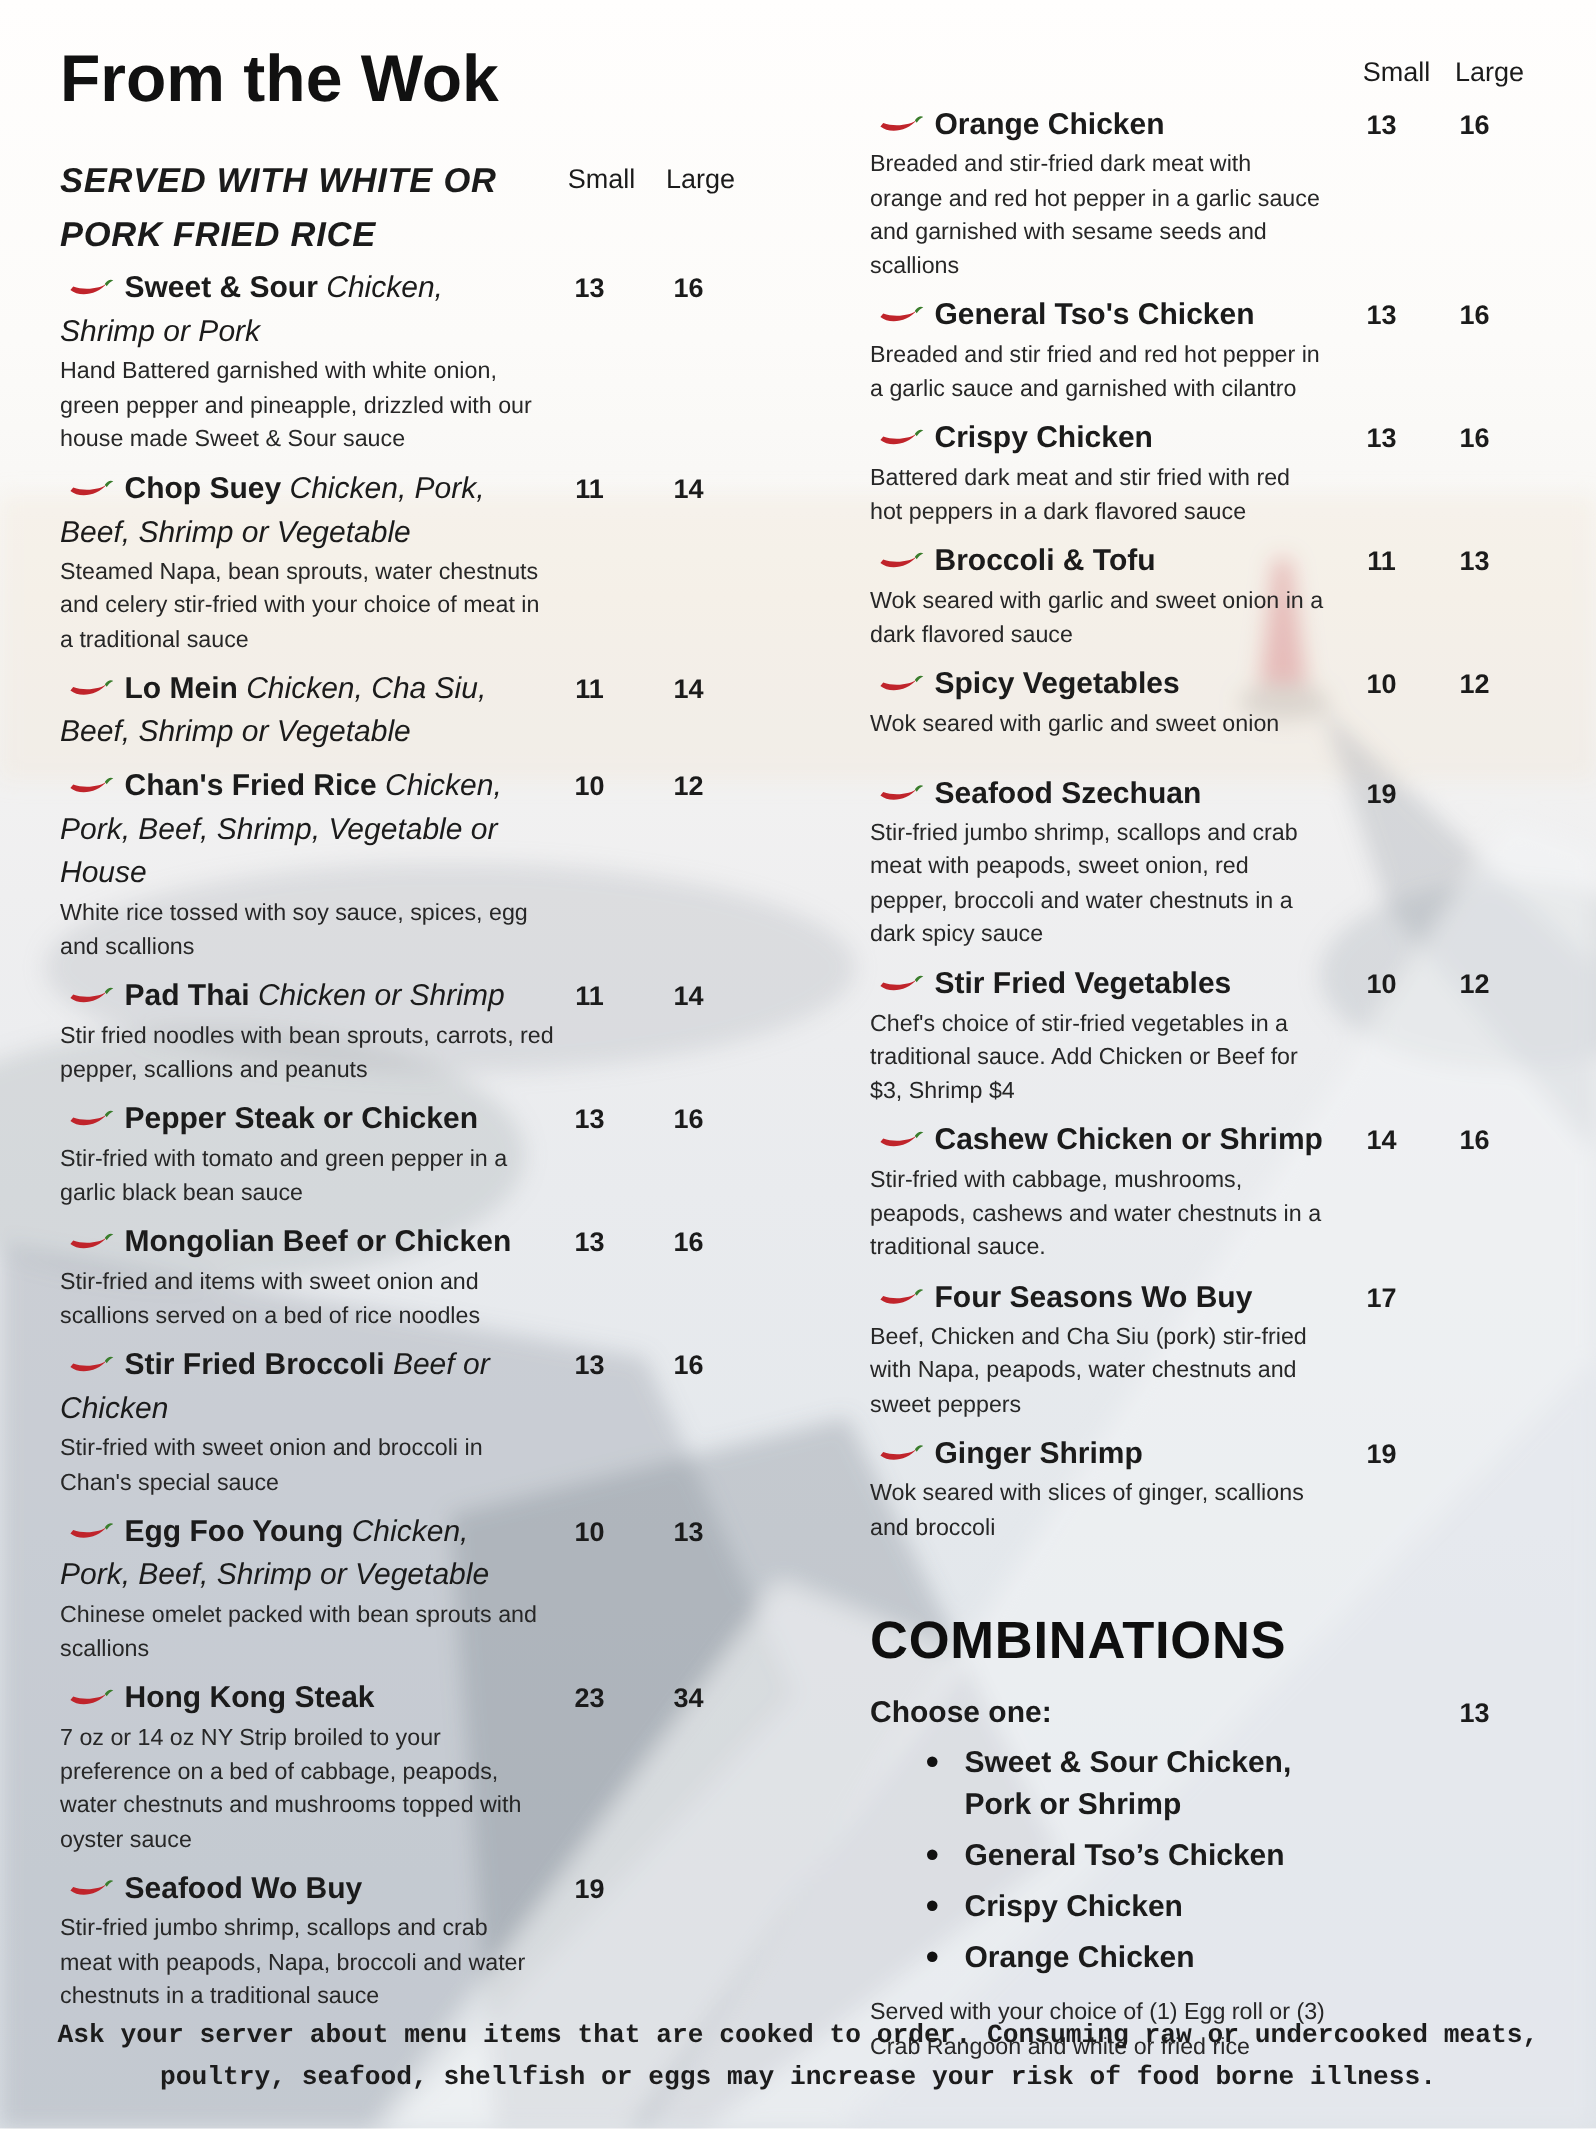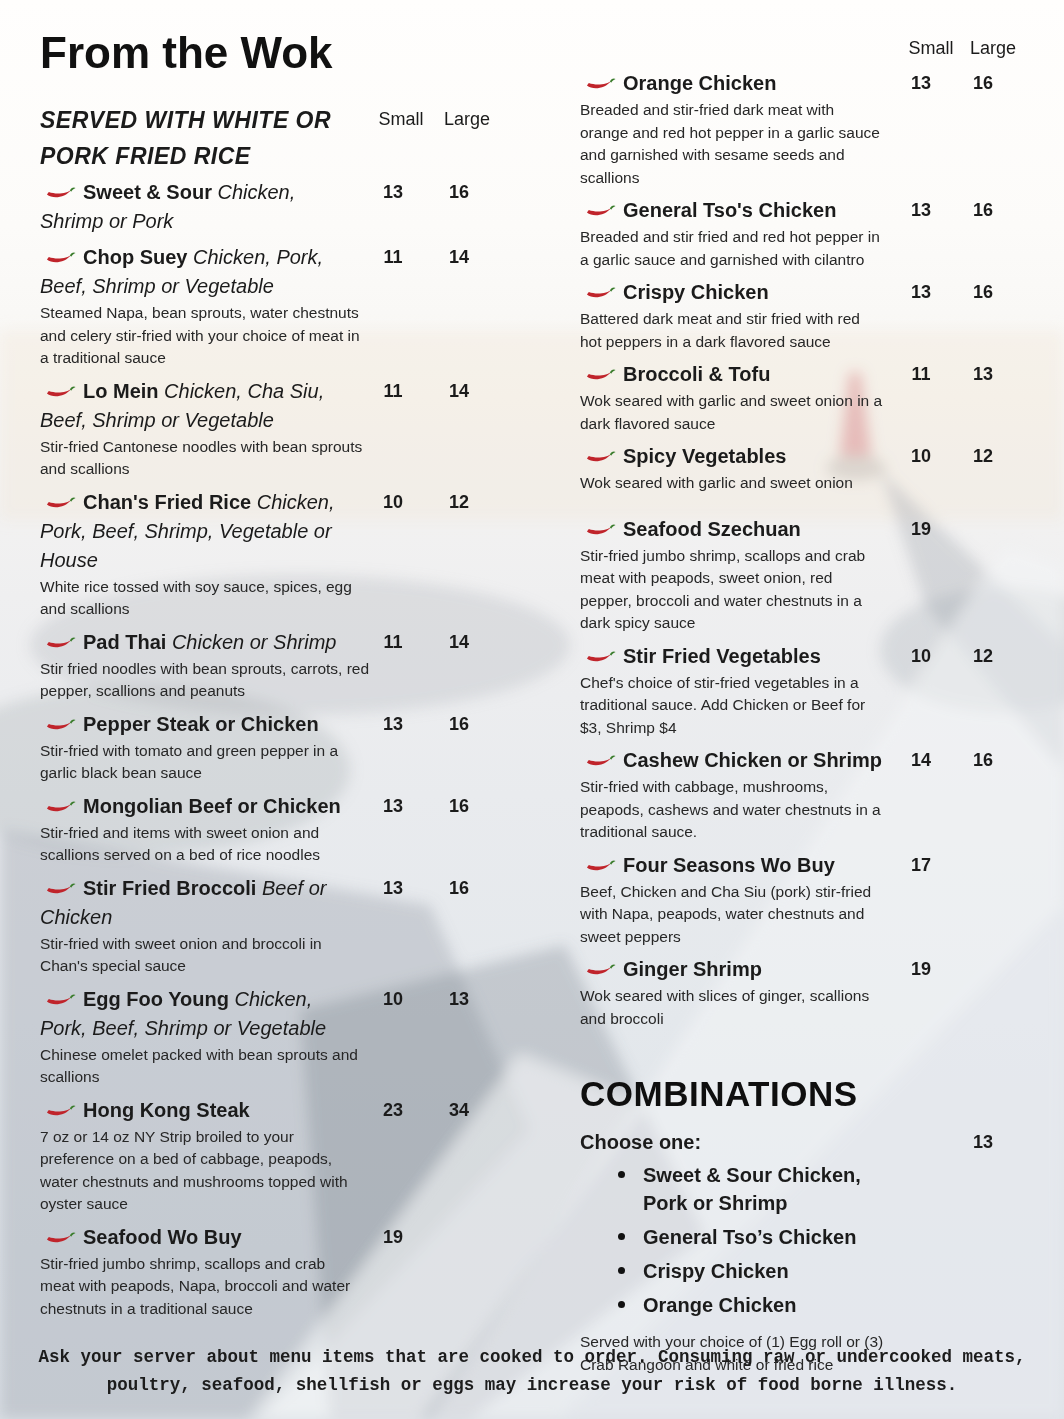--- a/index.html
+++ b/index.html
@@ -98,20 +98,21 @@
       <div class="items" id="left-items">
     <div class="item">
       <div class="irow">
         <div class="nblock"><span class="chili" hidden=""><svg width="30" height="15" viewBox="0 0 32 16">
                     <path d="M1 10 C7 15, 20 14, 27 5 C23 9, 11 10.5, 3 7.5 Z" fill="#c0242b"></path>
                     <path d="M25.5 5.5 C27.5 2.5, 30 2.2, 31.5 3.2 C29.5 4, 28 5.5, 26.8 7.2 Z" fill="#3a7d2c"></path>
                   </svg></span><span class="nm">Sweet &amp; Sour</span> <span class="variant">Chicken, Shrimp or Pork</span></div>
         <div class="pcol psmall">13</div>
         <div class="pcol plarge">16</div>
       </div>
+      <div class="desc d1">Hand Battered garnished with white onion, green pepper and pineapple, drizzled with our house made Sweet &amp; Sour sauce</div>
 
     </div>
 
     <div class="item">
       <div class="irow">
         <div class="nblock"><span class="chili" hidden=""><svg width="30" height="15" viewBox="0 0 32 16">
                     <path d="M1 10 C7 15, 20 14, 27 5 C23 9, 11 10.5, 3 7.5 Z" fill="#c0242b"></path>
                     <path d="M25.5 5.5 C27.5 2.5, 30 2.2, 31.5 3.2 C29.5 4, 28 5.5, 26.8 7.2 Z" fill="#3a7d2c"></path>
                   </svg></span><span class="nm">Chop Suey</span> <span class="variant">Chicken, Pork, Beef, Shrimp or Vegetable</span></div>
         <div class="pcol psmall">11</div>
@@ -123,21 +124,20 @@
 
     <div class="item">
       <div class="irow">
         <div class="nblock"><span class="chili" hidden=""><svg width="30" height="15" viewBox="0 0 32 16">
                     <path d="M1 10 C7 15, 20 14, 27 5 C23 9, 11 10.5, 3 7.5 Z" fill="#c0242b"></path>
                     <path d="M25.5 5.5 C27.5 2.5, 30 2.2, 31.5 3.2 C29.5 4, 28 5.5, 26.8 7.2 Z" fill="#3a7d2c"></path>
                   </svg></span><span class="nm">Lo Mein</span> <span class="variant">Chicken, Cha Siu, Beef, Shrimp or Vegetable</span></div>
         <div class="pcol psmall">11</div>
         <div class="pcol plarge">14</div>
       </div>
-      <div class="desc d1">Stir-fried Cantonese noodles with bean sprouts and scallions</div>
 
     </div>
 
     <div class="item">
       <div class="irow">
         <div class="nblock"><span class="chili" hidden=""><svg width="30" height="15" viewBox="0 0 32 16">
                     <path d="M1 10 C7 15, 20 14, 27 5 C23 9, 11 10.5, 3 7.5 Z" fill="#c0242b"></path>
                     <path d="M25.5 5.5 C27.5 2.5, 30 2.2, 31.5 3.2 C29.5 4, 28 5.5, 26.8 7.2 Z" fill="#3a7d2c"></path>
                   </svg></span><span class="nm">Chan's Fried Rice</span> <span class="variant">Chicken, Pork, Beef, Shrimp, Vegetable or House</span></div>
         <div class="pcol psmall">10</div>

